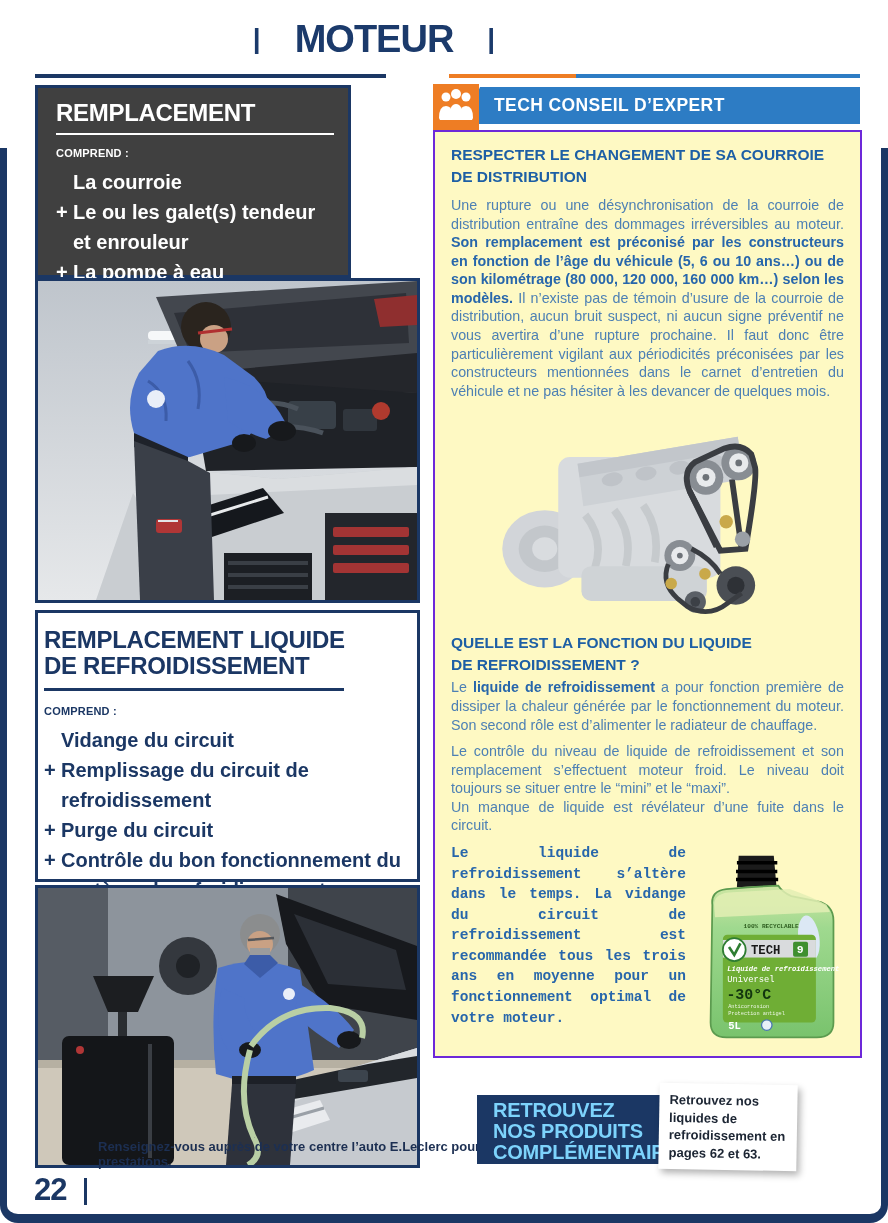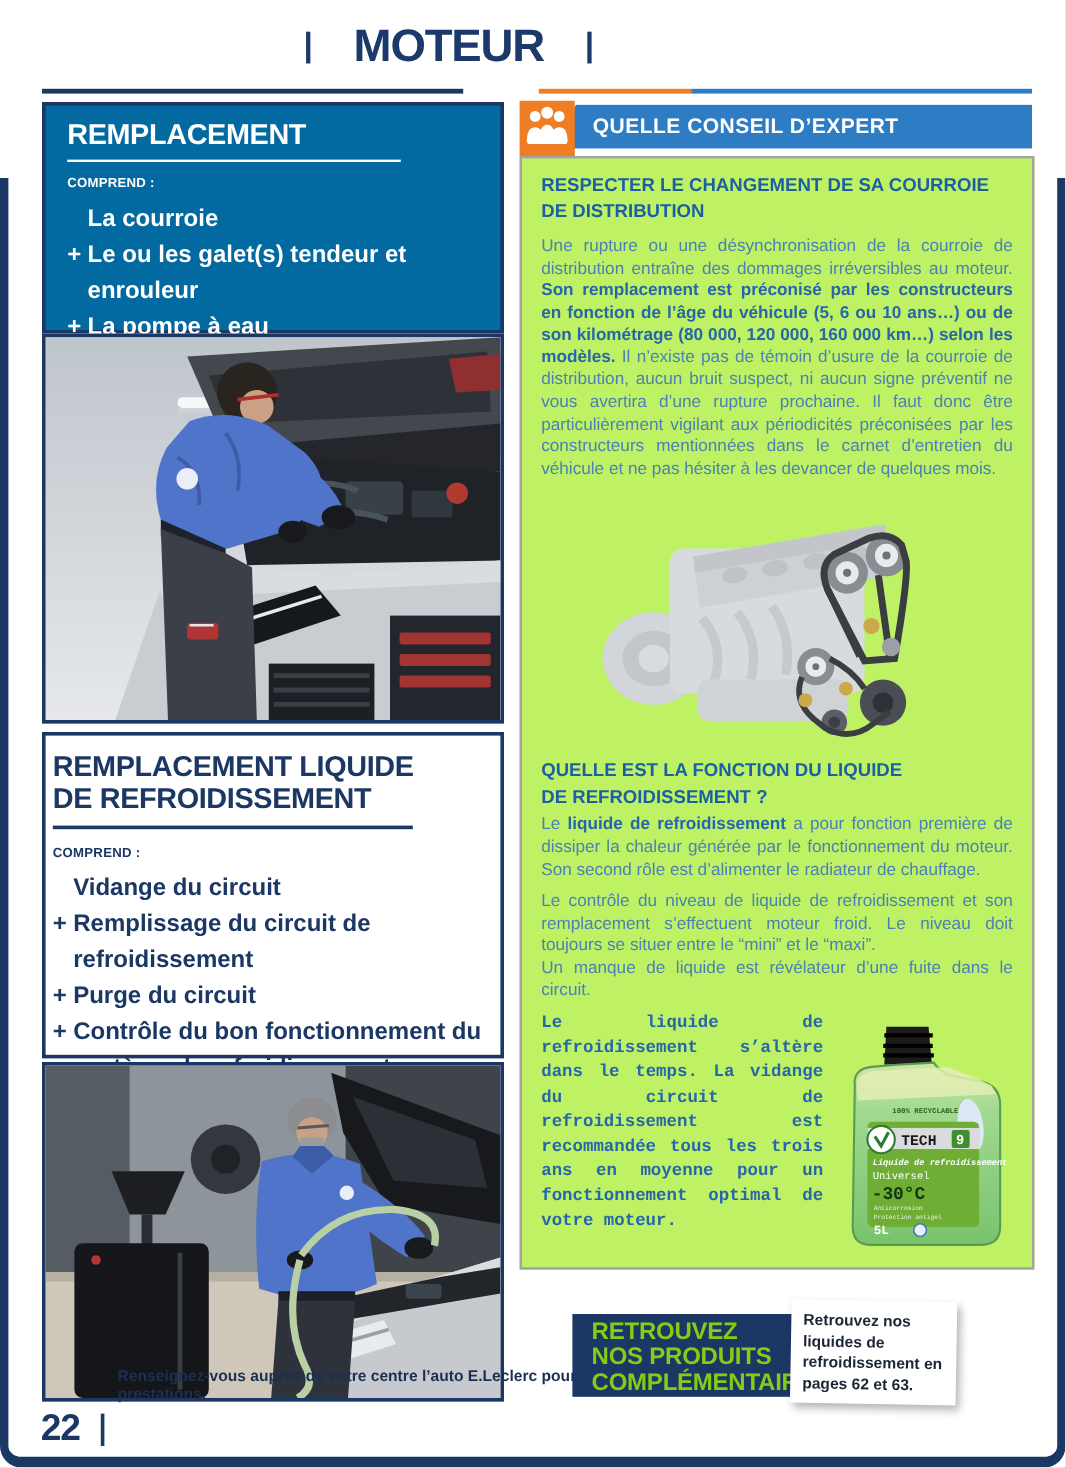--- a/index.html
+++ b/index.html
@@ -16,53 +16,53 @@
   .hdr{left:0;top:18px;width:748px;text-align:center;color:#1b3a6b;}
   .hdr .t{font-size:38px;font-weight:800;letter-spacing:-1px;}
   .hdr .pipe{font-size:28px;font-weight:700;vertical-align:4px;margin:0 34px;}
   .rule{height:4px;top:74px;}
   .rule.navy{left:35px;width:351px;background:#1b3764;}
   .rule.orange{left:449px;width:127px;background:#ee7d24;}
   .rule.blue{left:576px;width:284px;background:#2d7cc4;}
 
   
   .panel{border:3px solid #1b3764;box-sizing:border-box;}
-  .kitbox{left:35px;top:85px;width:385px;height:193px;background:#0369a1;color:#ffffff;padding:12px 18px;}
+  .kitbox{left:35px;top:85px;width:316px;height:193px;background:#404040;color:#ffffff;padding:12px 18px;}
   .liqbox{left:35px;top:610px;width:385px;height:272px;background:#ffffff;color:#1b3764;padding:14px 6px;}
   .panel-title{font-size:24px;font-weight:800;line-height:1.1;letter-spacing:-0.3px;}
   .u-white{width:278px;height:2px;background:#ffffff;margin:7px 0 12px;}
   .u-navy{width:300px;height:3px;background:#1b3764;margin:8px 0 14px;}
   .comprend{font-size:11px;font-weight:800;margin-bottom:8px;letter-spacing:0.2px;}
   .li{display:flex;font-size:20px;font-weight:700;line-height:1.5;}
   .li-pre{width:17px;flex:none;}
   .li-txt{flex:1;}
   .photo{background:#d7dade;}
   .photo1{left:35px;top:278px;width:385px;height:325px;}
   .photo2{left:35px;top:885px;width:385px;height:283px;}
   .photo svg{display:block;width:100%;height:100%;}
 
   
   .xicon{left:433px;top:84px;width:46px;height:46px;background:#ee7d24;z-index:3;}
   .xicon svg{display:block;width:100%;height:100%;}
   .xbanner{left:464px;top:87px;width:396px;height:37px;background:#2d7cc4;z-index:2;
            clip-path:polygon(16px 0,100% 0,100% 100%,0 100%);
            color:#fff;font-size:17.5px;font-weight:800;letter-spacing:0.4px;line-height:37px;
            padding-left:30px;box-sizing:border-box;}
-  .xpanel{left:433px;top:130px;width:429px;height:928px;background:#bef264;border:2px solid #a3a3a3;
+  .xpanel{left:433px;top:130px;width:429px;height:928px;background:#fef9c3;border:2px solid #6d28d9;
           box-sizing:border-box;padding:12px 16px;overflow:hidden;}
   .c-head{font-size:15.5px;font-weight:800;color:#1d5fa5;line-height:1.42;}
   .c-body{font-size:14.3px;color:#4d80b4;line-height:1.3;text-align:justify;margin:8px 0 0;}
   .c-bold{font-weight:700;color:#2766ab;}
   .engine-wrap{width:330px;height:222px;margin:4px auto 6px;}
   .row2{display:flex;margin-top:8px;font-family:Liberation Mono, monospace;}
   .p5{width:235px;font-size:14.5px;font-weight:800;color:#2766ab;line-height:1.42;text-align:justify;}
   .jug-wrap{width:158px;height:208px;margin-left:0px;}
 
   
-  .bbanner{left:477px;top:1095px;width:316px;height:69px;background:#1b3764;color:#84cc16;
+  .bbanner{left:477px;top:1095px;width:316px;height:69px;background:#1b3764;color:#7dd3fc;
            padding:5px 0 0 16px;box-sizing:border-box;z-index:2;}
   .bbanner div{font-size:20px;font-weight:800;line-height:1.06;letter-spacing:-0.2px;}
   .ncard{left:659px;top:1084px;width:138px;background:#ffffff;color:#1c2533;z-index:3;
          padding:8px 10px;box-sizing:border-box;font-size:13px;font-weight:700;line-height:1.35;
          box-shadow:3px 4px 7px rgba(0,0,0,0.3);transform:rotate(1deg);}
 
   
   .pg{left:34px;top:1172px;font-size:31px;font-weight:800;color:#1b3764;letter-spacing:-1px;}
   .fbar{left:84px;top:1178px;width:3px;height:27px;background:#1b3764;}
   .fnote{left:98px;top:1139px;width:560px;font-size:13px;font-weight:700;color:#1c2f52;}
@@ -208,21 +208,21 @@
       <ellipse cx="311" cy="152" rx="12" ry="9" fill="#17191c"></ellipse>
       <path d="M184 100 Q174 140 190 162 L216 167 L219 146 Q206 130 206 110 Z" fill="#4f74c9"></path>
       <ellipse cx="212" cy="162" rx="11" ry="8" fill="#17191c"></ellipse>
       <rect x="194" y="188" width="64" height="9" fill="#1d2027"></rect>
       <path d="M194 196 L258 196 L252 277 L188 277 Z" fill="#2e323b"></path>
       <path d="M213 158 Q242 118 292 120 Q330 124 324 150" stroke="#b9cfa4" stroke-width="6" fill="none"></path>
       <path d="M212 162 Q198 212 216 250 Q226 268 210 277" stroke="#b9cfa4" stroke-width="6" fill="none"></path>
     </svg>
   </div>
 
-  <div class="abs xbanner">QUELLE CONSEIL D’EXPERT</div>
+  <div class="abs xbanner">TECH CONSEIL D’EXPERT</div>
   <div class="abs xicon">
     <svg viewBox="0 0 46 46">
       <circle cx="13" cy="13" r="4.5" fill="#ffffff"></circle>
       <circle cx="23" cy="10" r="5" fill="#ffffff"></circle>
       <circle cx="33" cy="13" r="4.5" fill="#ffffff"></circle>
       <path d="M6 34 Q6 22 13 22 Q18 22 19 28 L19 36 L7 36 Z" fill="#ffffff"></path>
       <path d="M16 36 Q16 20 23 20 Q30 20 30 36 Z" fill="#ffffff"></path>
       <path d="M27 28 Q28 22 33 22 Q40 22 40 34 L39 36 L27 36 Z" fill="#ffffff"></path>
     </svg>
   </div>

